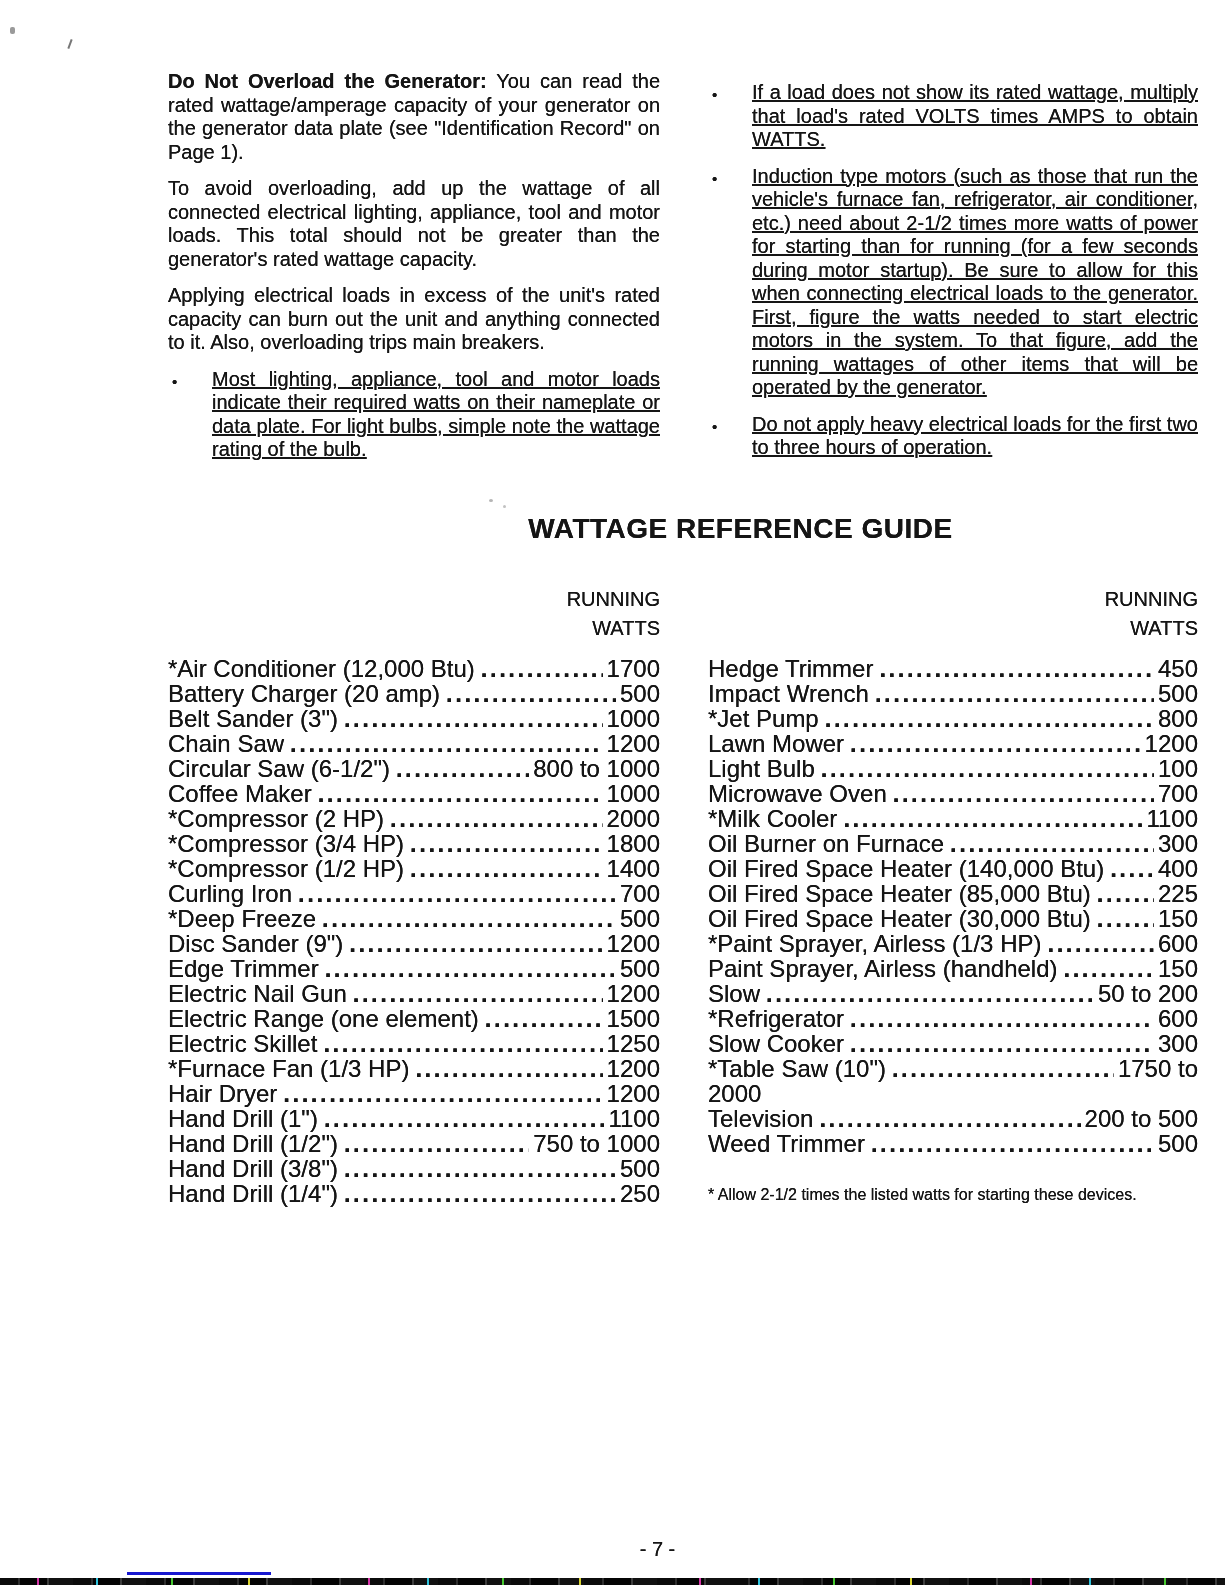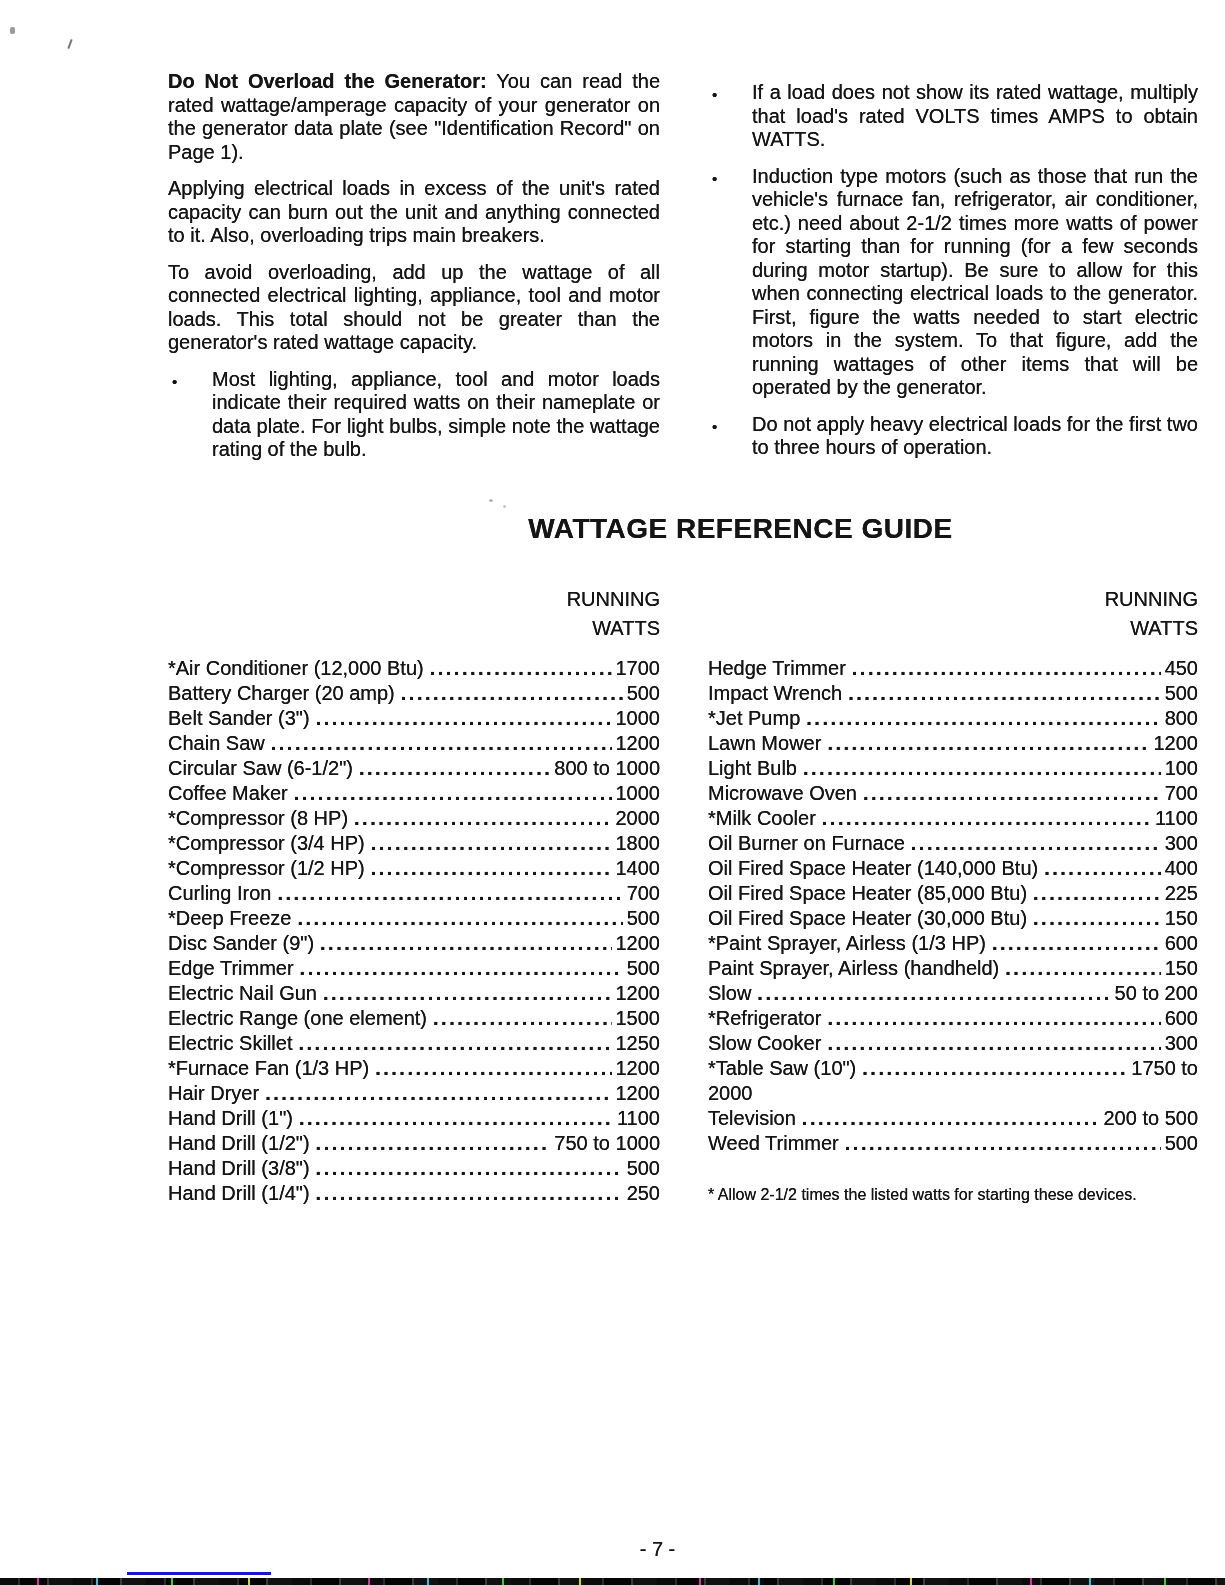--- a/index.html
+++ b/index.html
@@ -34,42 +34,42 @@
     margin: 0 0 13px 0;
     font-size: 20px;
     line-height: 23.5px;
   }
   .bullet-row .bullet-marker {
     flex: 0 0 40px;
     font-size: 15px;
     padding-top: 2px;
     padding-left: 4px;
   }
-  .bullet-row .bullet-text { flex: 1; text-align: justify; }
+  .bullet-row .bullet-text { flex: 1; text-align: justify; text-decoration: underline; }
   .guide-title {
     margin-top: 38px;
     width: 100%;
     box-sizing: border-box;
     padding-left: 160px;   
     text-align: center;
     font-size: 28px;
     font-weight: 700;
     letter-spacing: 0.5px;
   }
   .guide { margin-top: 40px; }
   .watts-header {
     text-align: right;
     font-size: 20px;
     line-height: 29px;
     margin-bottom: 13px;
   }
   .wattage-row {
     display: flex;
     align-items: flex-start;
-    font-size: 20px;
+    font-size: 24px;
     line-height: 25px;
   }
   .wattage-label { white-space: nowrap; }
   .wattage-leader {
     flex: 1;
     overflow: hidden;
     white-space: nowrap;
     margin: 0 4px 0 6px;
   }
   .wattage-leader::after {
@@ -133,22 +133,22 @@
 <div class="page">
 
   <span class="speck speck-1"></span>
   <span class="speck speck-2"></span>
   <span class="speck speck-3"></span>
   <span class="speck speck-4"></span>
 
   <div class="two-col intro">
     <div class="col-left">
       <p class="para"><span class="lead">Do Not Overload the Generator:</span> <span>You can read the rated wattage/amperage capacity of your generator on the generator data plate (see "Identification Record" on Page 1).</span></p>
+      <p class="para">To avoid overloading, add up the wattage of all connected electrical lighting, appliance, tool and motor loads.  This total should not be greater than the generator's rated wattage capacity.</p>
       <p class="para">Applying electrical loads in excess of the unit's rated capacity can burn out the unit and anything connected to it.  Also, overloading trips main breakers.</p>
-      <p class="para">To avoid overloading, add up the wattage of all connected electrical lighting, appliance, tool and motor loads.  This total should not be greater than the generator's rated wattage capacity.</p>
       <div class="bullet-row">
         <span class="bullet-marker">•</span>
         <span class="bullet-text">Most lighting, appliance, tool and motor loads indicate their required watts on their nameplate or data plate.  For light bulbs, simple note the wattage rating of the bulb.</span>
       </div>
     </div>
     <div class="col-right">
       <div class="bullet-row">
         <span class="bullet-marker">•</span>
         <span class="bullet-text">If a load does not show its rated wattage, multiply that load's rated VOLTS times AMPS to obtain WATTS.</span>
       </div>
@@ -203,21 +203,21 @@
             <span class="wattage-value">800 to 1000</span>
           </div>
 
           <div class="wattage-row">
             <span class="wattage-label">Coffee Maker</span>
             <span class="wattage-leader"></span>
             <span class="wattage-value">1000</span>
           </div>
 
           <div class="wattage-row">
-            <span class="wattage-label">*Compressor (8 HP)</span>
+            <span class="wattage-label">*Compressor (2 HP)</span>
             <span class="wattage-leader"></span>
             <span class="wattage-value">2000</span>
           </div>
 
           <div class="wattage-row">
             <span class="wattage-label">*Compressor (3/4 HP)</span>
             <span class="wattage-leader"></span>
             <span class="wattage-value">1800</span>
           </div>
 

